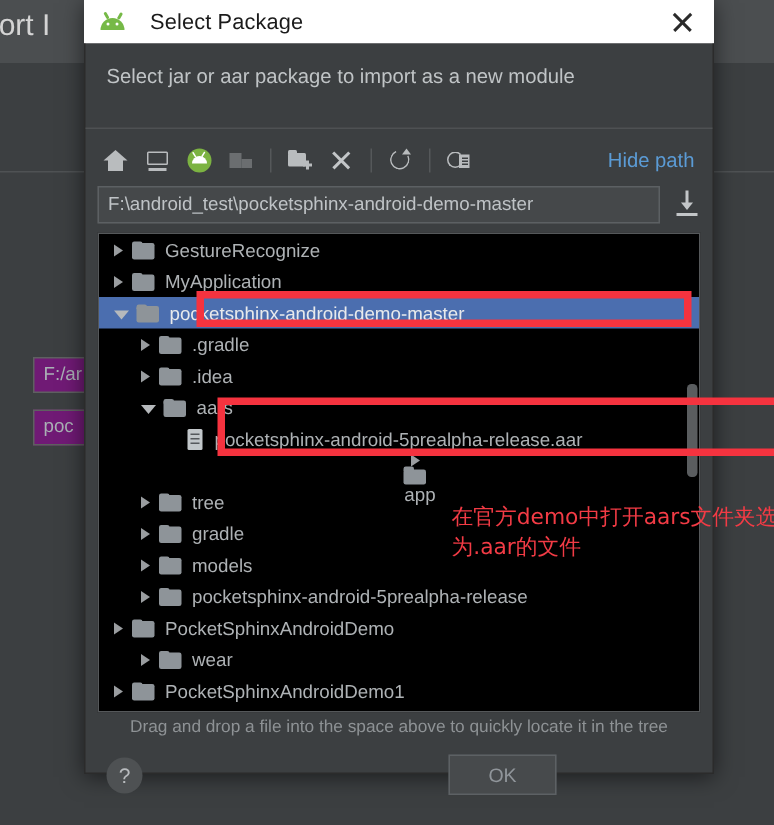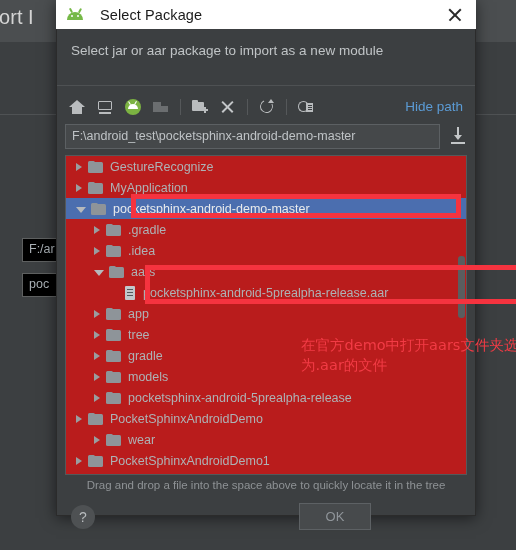--- a/index.html
+++ b/index.html
@@ -24,21 +24,21 @@
   #bg-body {
     position: absolute; left: 0; top: 42px; width: 516px; height: 460px;
     background: #3c3f41;
   }
   #bg-sep {
     position: absolute; left: 0; top: 72px; width: 516px; height: 1px;
     background: #4f5254;
   }
   .bg-field {
     position: absolute; height: 24px; border: 1px solid #5e6060;
-    background: #000000; color: #a9b0b5; font-size: 12.5px;
+    background: #701a75; color: #a9b0b5; font-size: 12.5px;
     padding: 3px 0 0 6px; white-space: nowrap; overflow: hidden;
   }
   #bg-field-1 { left: 22px; top: 196px; width: 60px; }
   #bg-field-2 { left: 22px; top: 231px; width: 60px; }
   #bg-bottom-bar {
     position: absolute; left: 0; top: 502px; width: 516px; height: 48px;
     background: #3c3f41;
   }
 
   
@@ -224,21 +224,21 @@
     border-top: 5px solid #c3c6c8;
   }
   #path-download .bar {
     position: absolute; left: 2px; top: 15px; width: 14px; height: 1.8px;
     background: #c3c6c8;
   }
 
   
   #tree-wrap {
     position: absolute; left: 8px; top: 126px; width: 402px; height: 320px;
-    background: #b91c1c; border: 1px solid #55585a; overflow: hidden;
+    background: #000000; border: 1px solid #55585a; overflow: hidden;
   }
   #tree { position: relative; width: 100%; height: 100%; }
   .row {
     position: relative; height: 21px; display: flex; align-items: center;
     white-space: nowrap; cursor: default;
   }
   .row.sel { background: #4b6eaf; }
   .arrow {
     width: 0; height: 0; flex: 0 0 auto;
     border-top: 4.5px solid transparent; border-bottom: 4.5px solid transparent;
@@ -477,21 +477,21 @@
           <div class="row" style="padding-left: 46px;">
             <span class="arrow none"></span>
             <span class="docic">
               <span class="pg"></span>
               <span class="l" style="top:3px"></span>
               <span class="l" style="top:6px"></span>
               <span class="l" style="top:9px"></span>
             </span>
             <span class="lbl">pocketsphinx-android-5prealpha-release.aar</span>
           </div>
-          <div class="row" style="padding-left: 28px;">
+          <div class="row" style="padding-left: 28px; flex-direction: column;">
             <span class="arrow "></span>
             <span class="fold">
               <span class="tb"></span>
               <span class="bk"></span>
             </span>
             <span class="lbl">app</span>
           </div>
           <div class="row" style="padding-left: 28px;">
             <span class="arrow "></span>
             <span class="fold">

